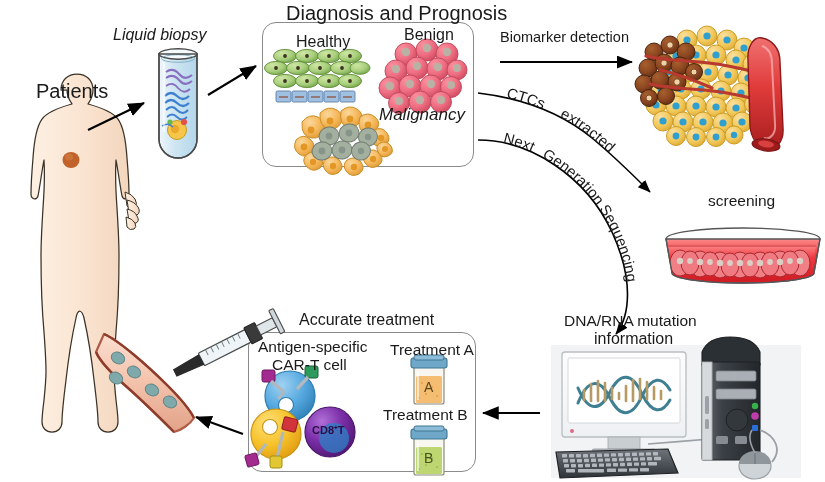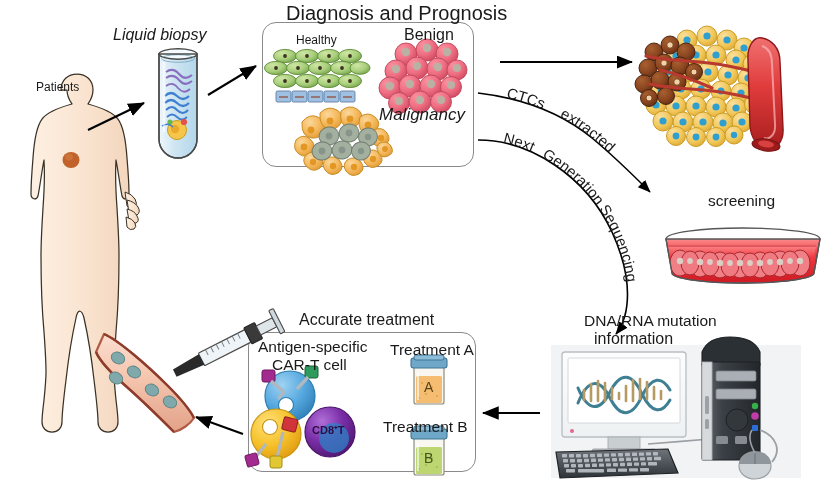--- a/index.html
+++ b/index.html
@@ -723,50 +723,51 @@
       <textPath href="#pNGS" startOffset="52%">Sequencing</textPath>
     </text>
   </svg>
 
   <div class="lbl" id="t-patients">Patients</div>
   <div class="lbl" id="t-biopsy">Liquid biopsy</div>
   <div class="lbl" id="t-diagprog">Diagnosis and Prognosis</div>
   <div class="lbl" id="t-healthy">Healthy</div>
   <div class="lbl" id="t-benign">Benign</div>
   <div class="lbl" id="t-malignancy">Malignancy</div>
+  <div class="lbl" id="t-biomarker">Biomarker detection</div>
   <div class="lbl" id="t-drug2">screening</div>
   <div class="lbl" id="t-dna1">DNA/RNA mutation</div>
   <div class="lbl" id="t-dna2">information</div>
   <div class="lbl" id="t-accurate">Accurate treatment</div>
   <div class="lbl" id="t-antigen1">Antigen-specific</div>
   <div class="lbl" id="t-antigen2">CAR-T cell</div>
   <div class="lbl" id="t-cd8t">CD8⁺T</div>
   <div class="lbl" id="t-treatA">Treatment A</div>
   <div class="lbl" id="t-treatB">Treatment B</div>
   <div class="lbl" id="t-vialA">A</div>
   <div class="lbl" id="t-vialB">B</div>
 </div>
 
 <style>
   #panel-diagnosis { left: 262px; top: 22px;  width: 212px; height: 145px; }
   #panel-treatment { left: 248px; top: 332px; width: 228px; height: 140px; }
 
-  #t-patients     { left: 36px;  top: 80px;  font-size: 12px; }
+  #t-patients     { left: 36px;  top: 80px;  font-size: 20px; }
   #t-biopsy       { left: 113px; top: 26px;  font-size: 16px; font-style: italic; }
   #t-diagprog     { left: 286px; top: 2px;   font-size: 20px; }
-  #t-healthy      { left: 296px; top: 33px;  font-size: 12px; }
+  #t-healthy      { left: 296px; top: 33px;  font-size: 16px; }
   #t-benign       { left: 404px; top: 26px;  font-size: 16px; }
   #t-malignancy   { left: 379px; top: 105px; font-size: 17px; font-style: italic; }
   #t-biomarker    { left: 500px; top: 29px;  font-size: 14.5px; }
   #t-surveillance { left: 653px; top: 7px;   font-size: 16px; }
   #t-drug1        { left: 688px; top: 174px; font-size: 15.5px; }
   #t-drug2        { left: 708px; top: 192px; font-size: 15.5px; }
-  #t-dna1         { left: 564px; top: 312px; font-size: 15.5px; margin-left: 20px; }
+  #t-dna1         { left: 564px; top: 312px; font-size: 15.5px; }
   #t-dna2         { left: 594px; top: 330px; font-size: 16px; }
   #t-accurate     { left: 299px; top: 311px; font-size: 16px; }
   #t-antigen1     { left: 258px; top: 338px; font-size: 15.5px; }
   #t-antigen2     { left: 272px; top: 356px; font-size: 15.5px; }
   #t-cd8t         { left: 312px; top: 424px; font-size: 11px; color: #2a0d45; font-weight: 600; }
   #t-treatA       { left: 390px; top: 341px; font-size: 15.5px; }
-  #t-treatB       { left: 383px; top: 406px; font-size: 15.5px; margin-top: 12px; }
+  #t-treatB       { left: 383px; top: 406px; font-size: 15.5px; }
   #t-vialA        { left: 424px; top: 379px; font-size: 14px; color: #5a4418; }
   #t-vialB        { left: 424px; top: 450px; font-size: 14px; color: #41521a; }
 </style>
 
 </body></html>

